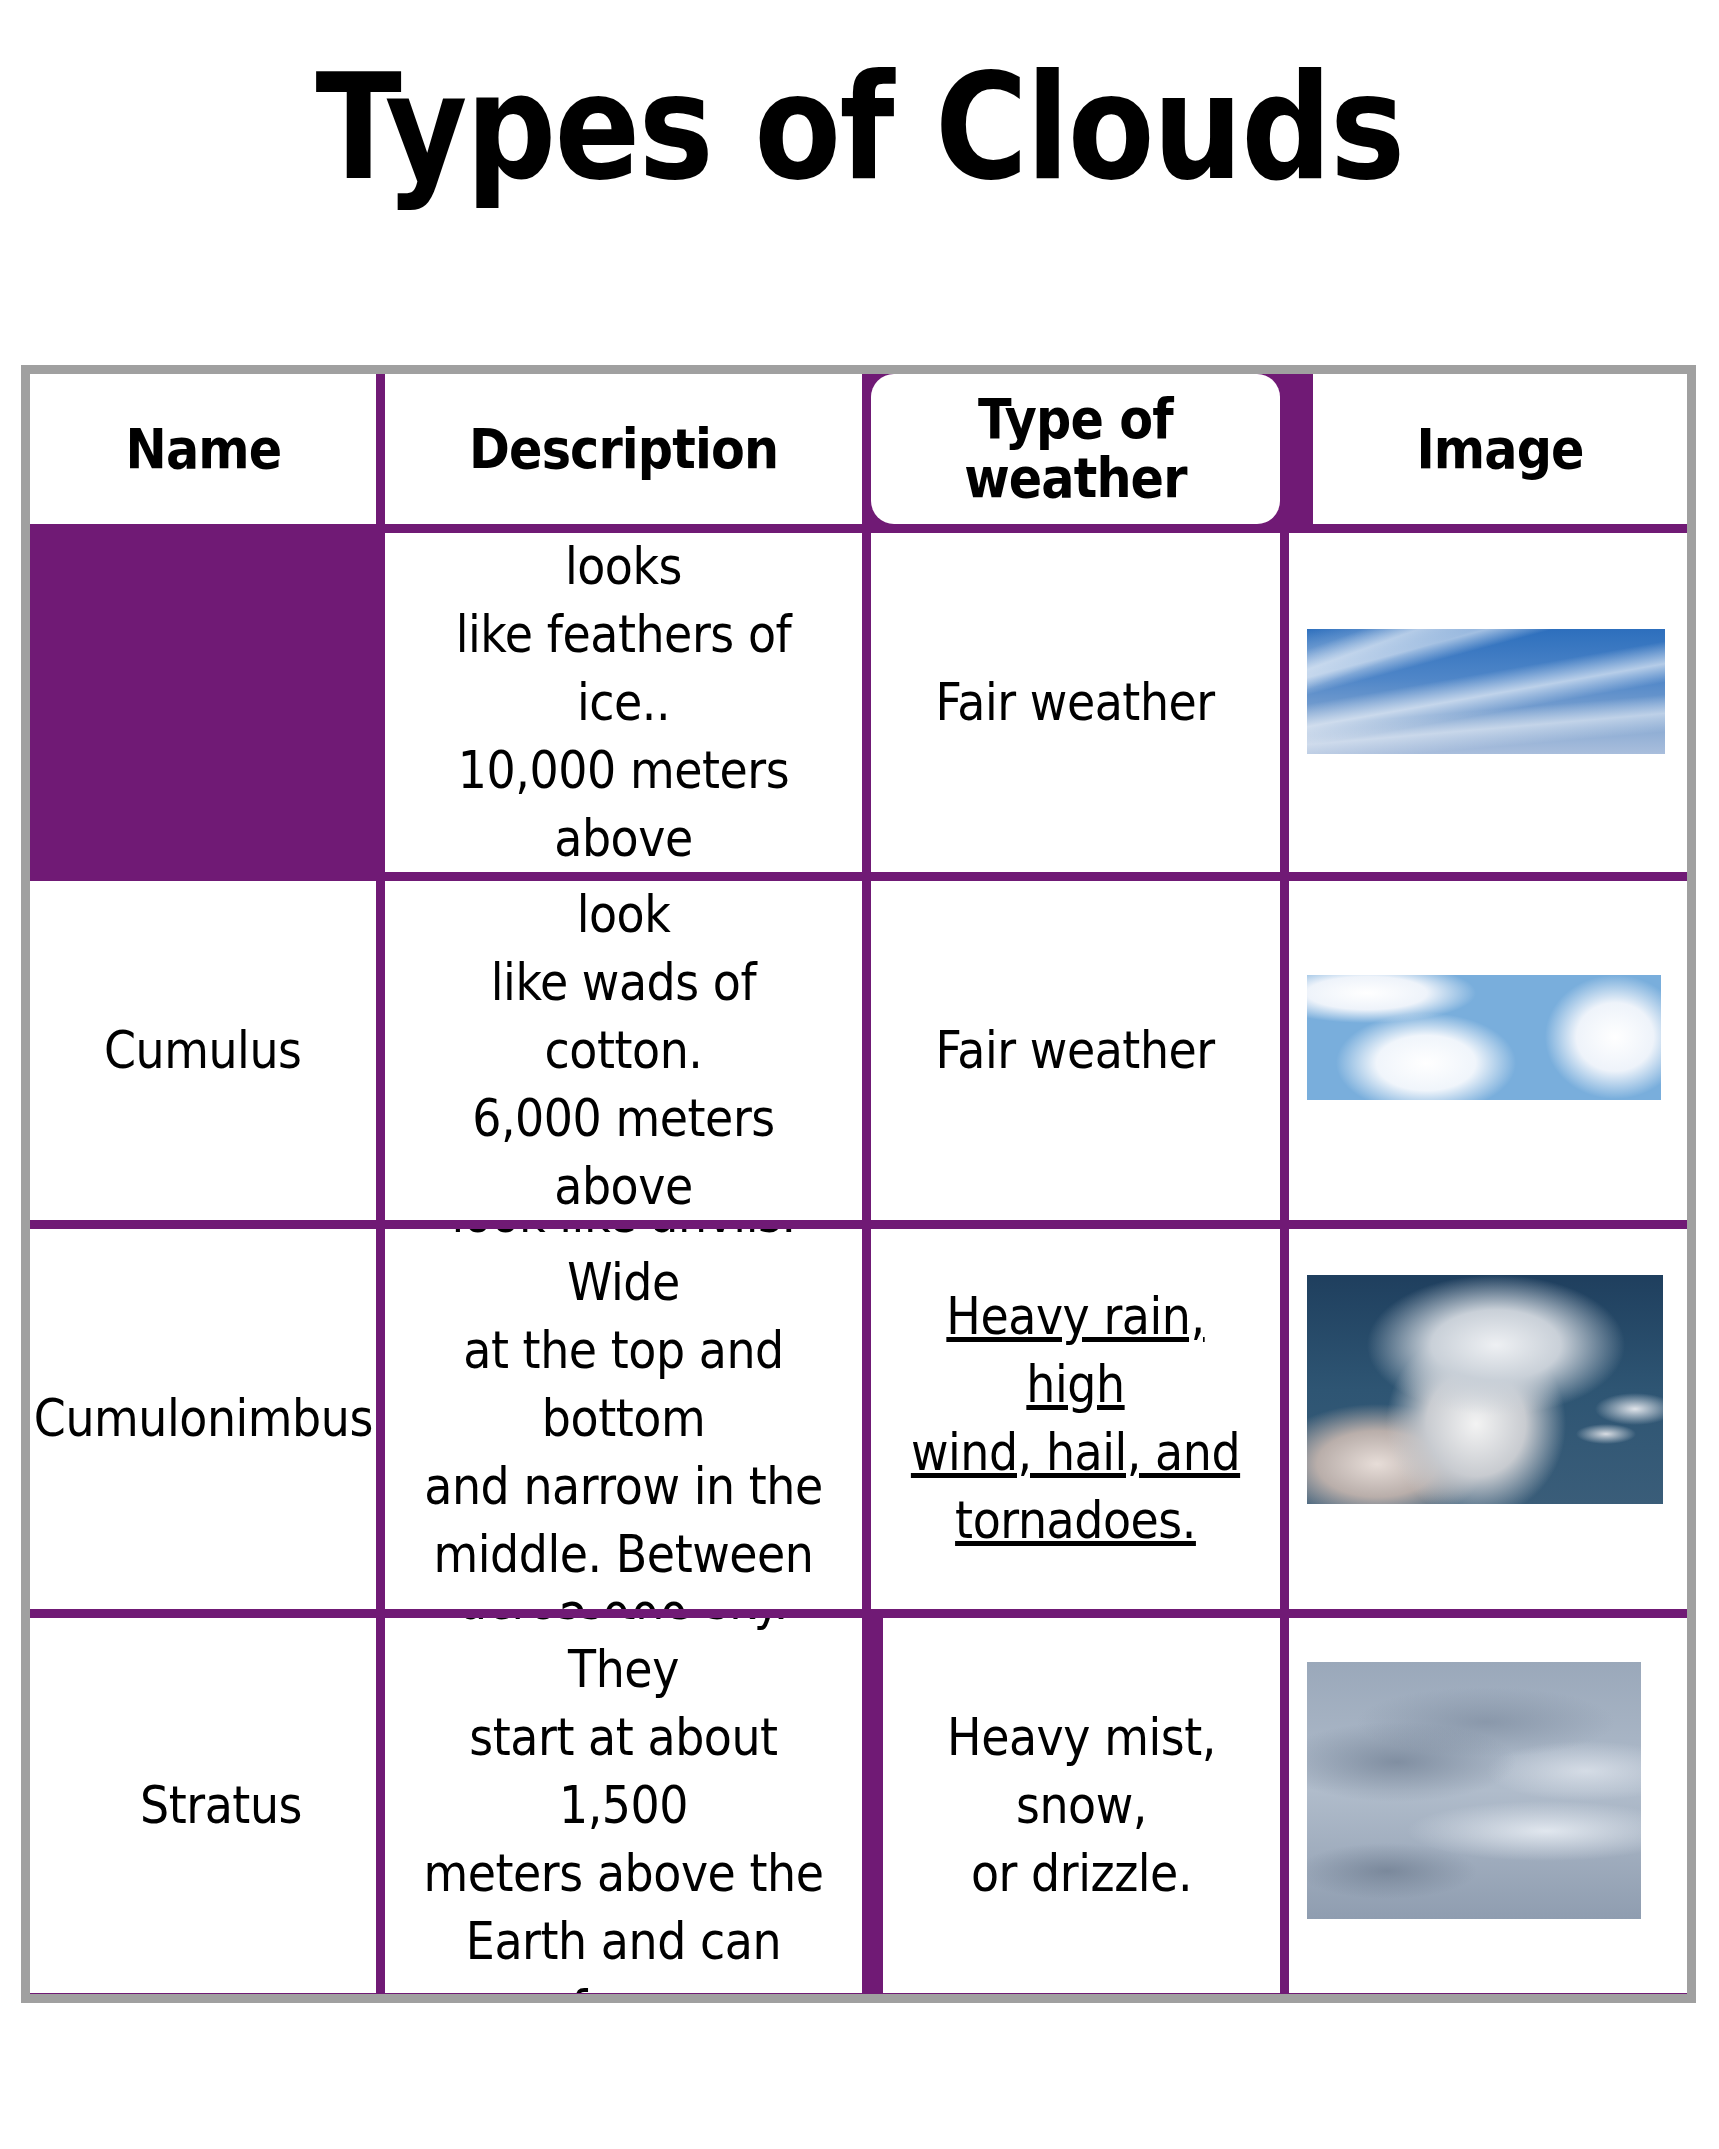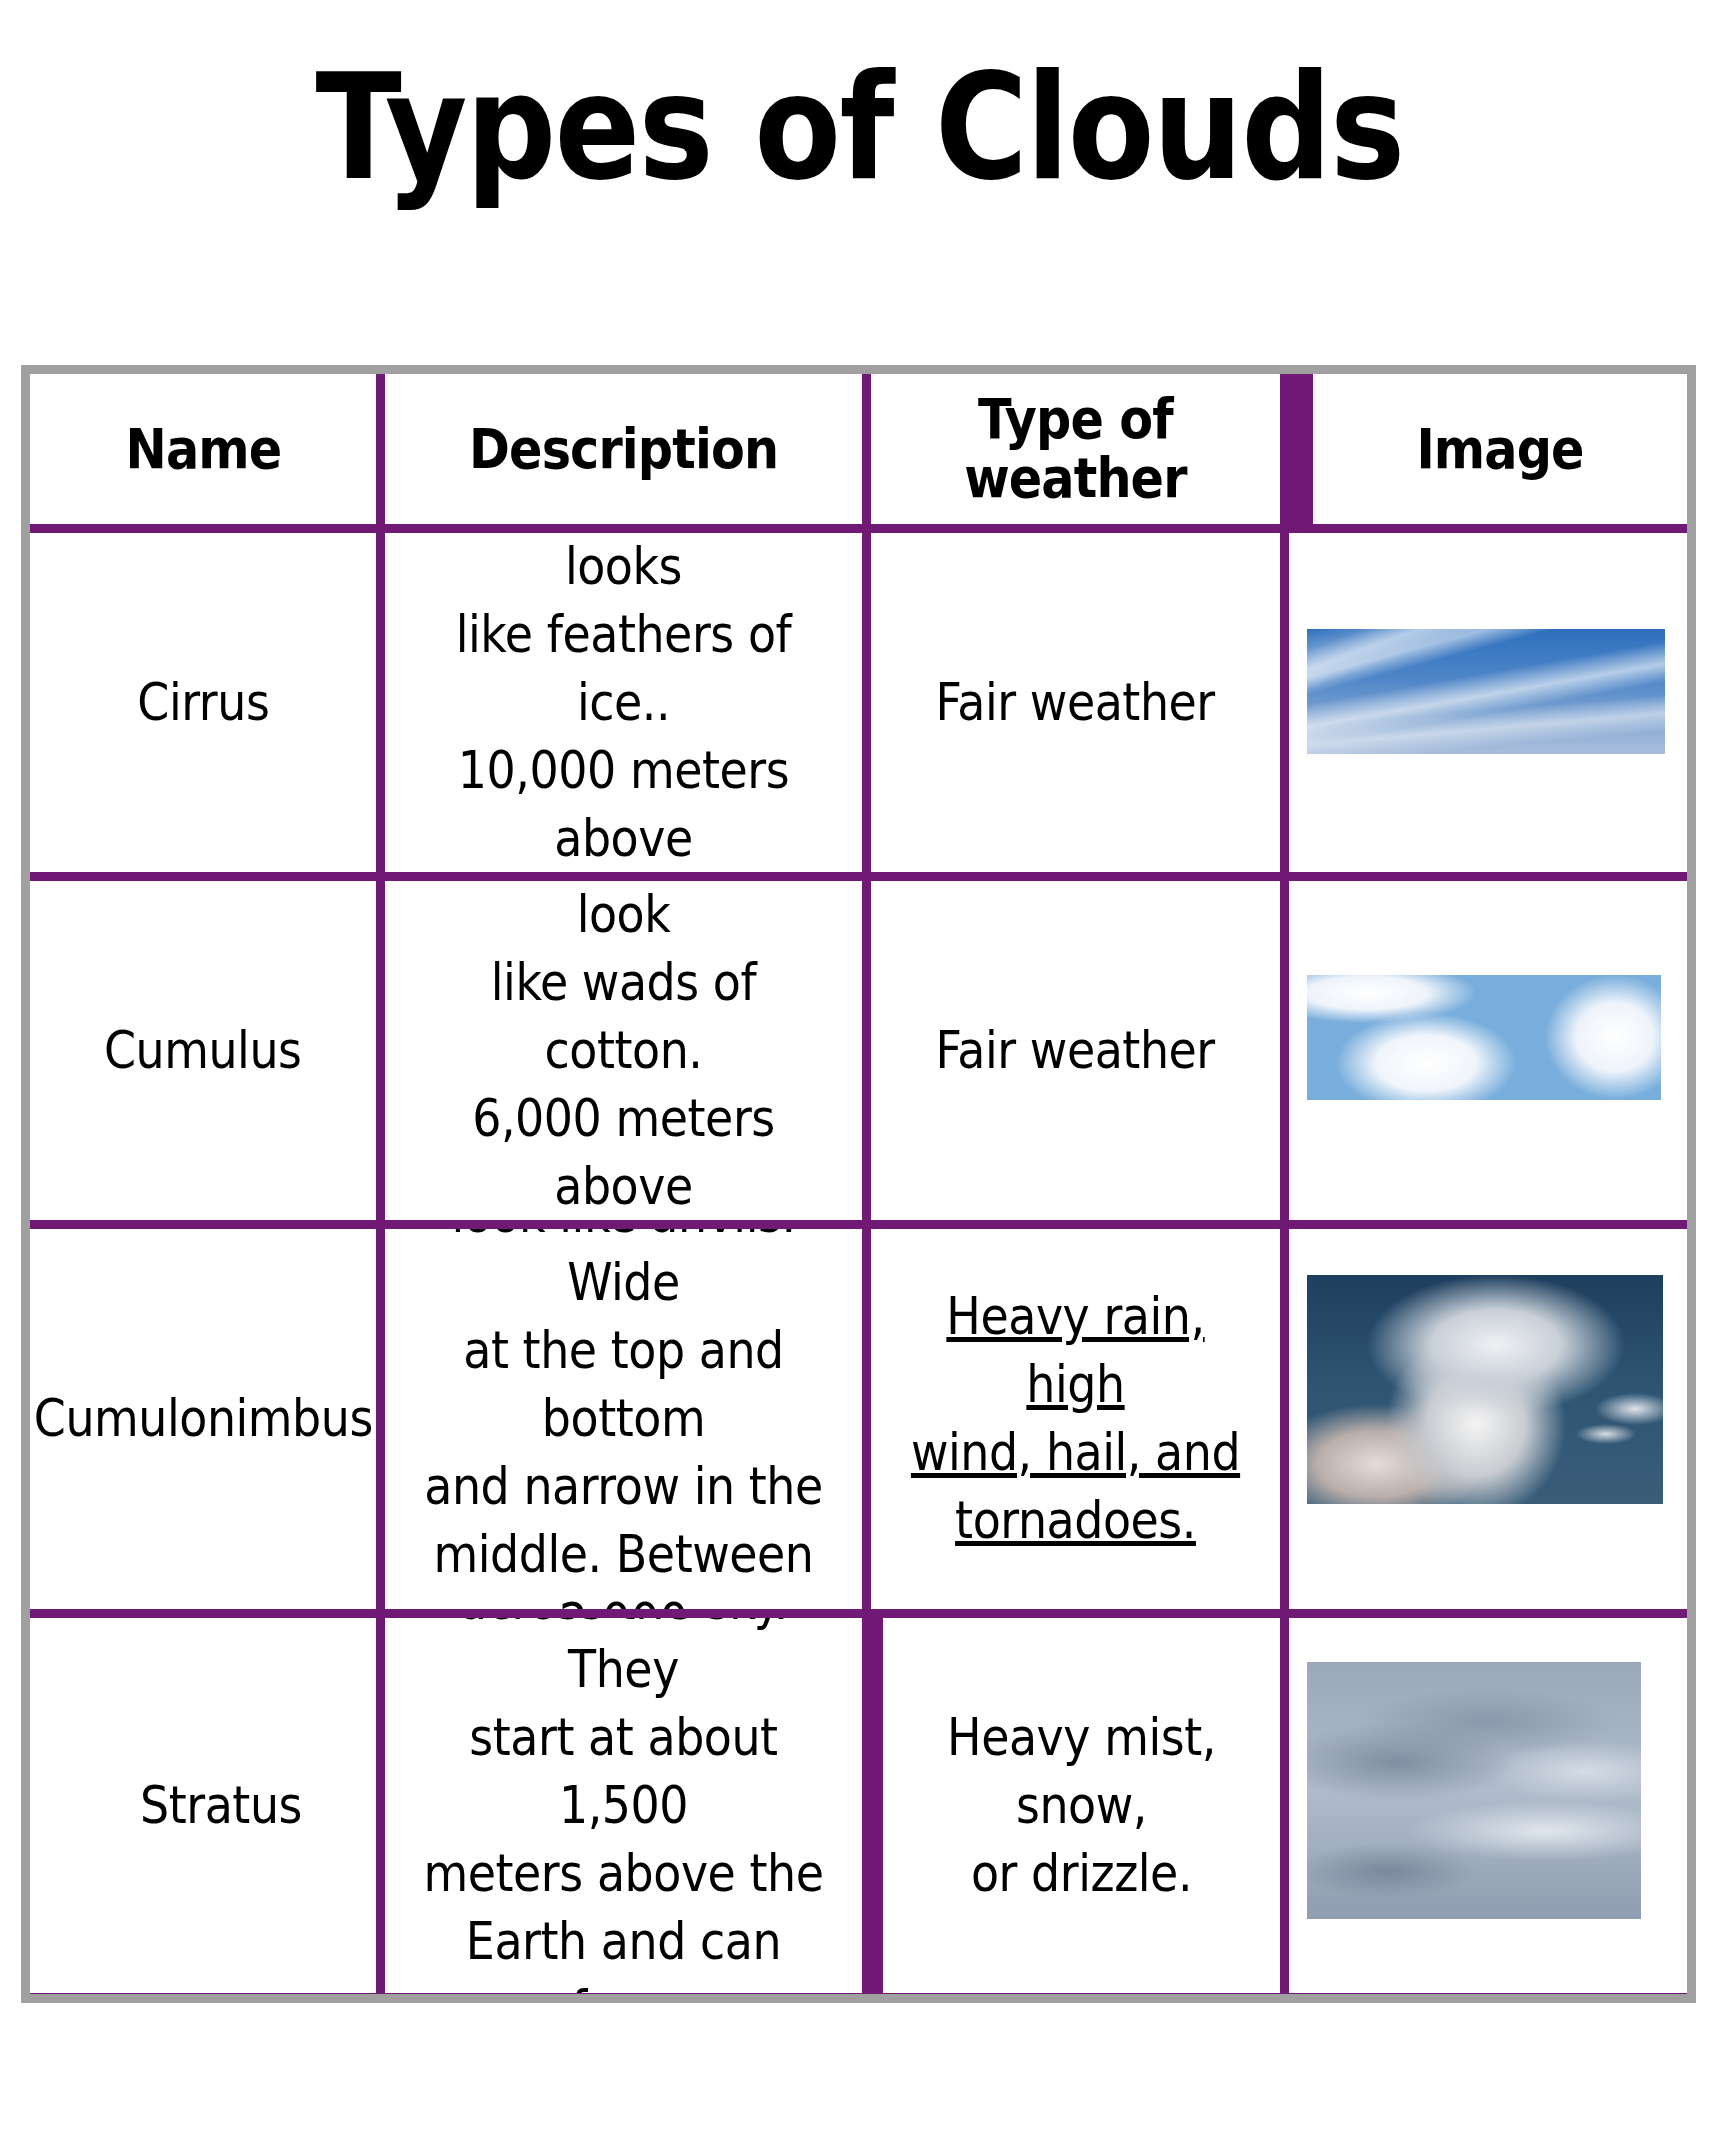--- a/index.html
+++ b/index.html
@@ -143,32 +143,29 @@
 <div class="cloud-table">
 
   <div class="cell header-cell" style="grid-column:1;grid-row:1;">
     <span>Name</span>
   </div>
   <div style="grid-column:2;grid-row:1;"></div>
   <div class="cell header-cell" style="grid-column:3;grid-row:1;">
     <span>Description</span>
   </div>
   <div style="grid-column:4;grid-row:1;"></div>
-  <div class="cell header-cell" style="grid-column:5;grid-row:1;">
+  <div class="cell header-cell" style="grid-column:5;grid-row:1;border-radius:23px;">
     <span style="white-space:pre-line;">Type of
 weather</span>
   </div>
   <div style="grid-column:6;grid-row:1;"></div>
   <div class="cell header-cell" style="grid-column:7;grid-row:1;margin-left:24px;">
     <span>Image</span>
   </div>
 
-  <div class="cell body-cell" style="grid-column:1;grid-row:3;">
-    <span>Cirrus</span>
-  </div>
   <div class="cell body-cell desc-cell" style="grid-column:3;grid-row:3;">
     <span>Highest clouds looks
 like feathers of ice..
 10,000 meters above
 the Earth.</span>
   </div>
   <div class="cell body-cell weather-cell" style="grid-column:5;grid-row:3;">
     <span>Fair weather</span>
   </div>
   <div class="cell image-cell" style="grid-column:7;grid-row:3;">

